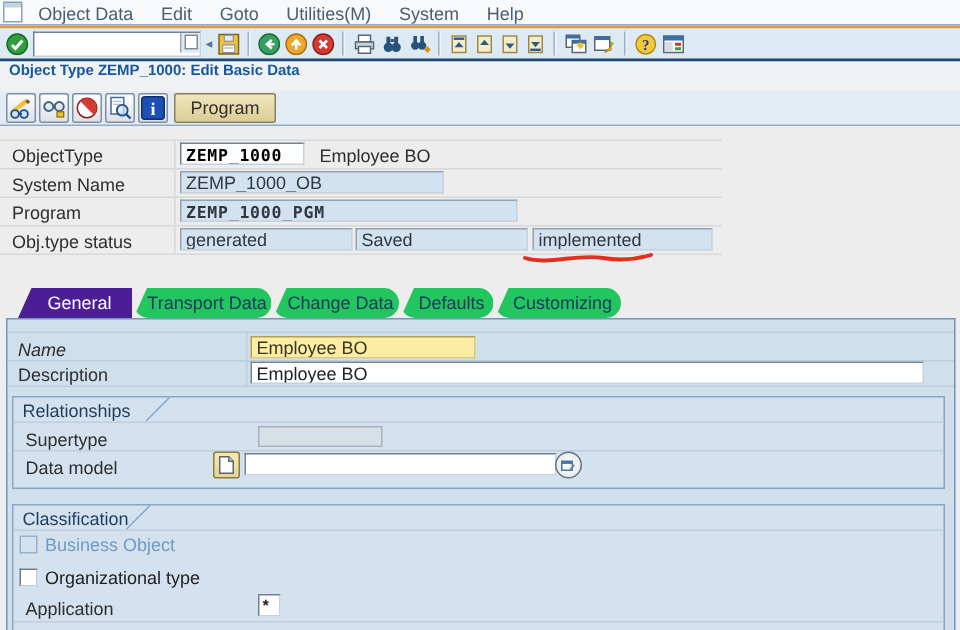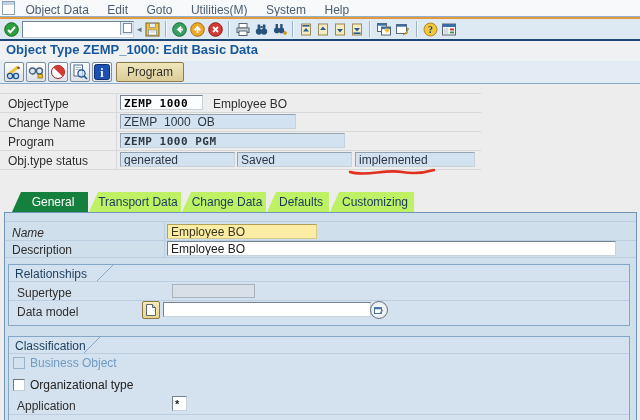--- a/index.html
+++ b/index.html
@@ -19,21 +19,21 @@
   .sep{width:0;height:16px;border-left:1px solid #9cb2c6;border-right:1px solid #f2f7fb;margin:0 2px;}
   .cmdfield{position:relative;width:110px;height:15px;background:#fff;border:1px solid;
             border-color:#73828e #c6d2dc #c6d2dc #73828e;}
   .cmd-drop{position:absolute;right:0;top:0;width:12px;height:13px;background:#e2eaf1;
             border-left:1px solid #9aa8b4;display:flex;align-items:center;justify-content:center;}
   .cmd-drop i{display:block;width:7px;height:8px;background:#fff;border:1px solid #7a8a98;}
   .tico{display:flex;align-items:center;justify-content:center;cursor:default;}
   .tri{font-size:9px;color:#5f7184;line-height:15px;}
   
   .titlebar{position:absolute;left:0;top:41px;width:640px;height:20px;background:#eff1f3;}
-  .title{position:absolute;left:6px;top:1px;font-size:13px;font-weight:bold;color:#17589c;white-space:nowrap;}
+  .title{position:absolute;left:6px;top:1px;font-size:10px;font-weight:bold;color:#17589c;white-space:nowrap;}
   
   .apptoolbar{position:absolute;left:0;top:61px;width:640px;height:22px;background:#e3ecf4;}
   .apptoolbar-underline{position:absolute;left:0;top:83px;width:640px;height:1px;background:#8cacc8;}
   .abtn{position:absolute;top:1px;width:20px;height:20px;background:linear-gradient(#fdfdfd,#dde2e6);
         border:1px solid #7f8f9f;border-radius:2px;box-sizing:border-box;
         display:flex;align-items:center;justify-content:center;cursor:default;}
   .program-btn{position:absolute;left:116px;top:1px;height:20px;padding:0 10px;box-sizing:border-box;
         background:linear-gradient(#f0e6bd,#dbcd97);border:1px solid #8d7d4b;border-radius:2px;
         font-size:12px;line-height:18px;color:#32302a;cursor:default;}
   
@@ -45,22 +45,22 @@
   .fld.blue{background:#d3e2f0;border-color:#93a3b1 #c6d2dc #c6d2dc #93a3b1;color:#2d3742;}
   .fld.white{background:#fff;border-color:#73828e #c6d2dc #c6d2dc #73828e;color:#222;}
   .fld.lite{background:#fbfdfe;border-color:#73828e #c6d2dc #c6d2dc #73828e;color:#000;}
   .fld.yellow{background:#fbeda3;border-color:#b3a054 #d8c98a #d8c98a #b3a054;color:#3a3420;}
   .fld.off{background:#d7dfe7;border-color:#a8b2bc;color:#556;}
   .mono{font-family:"DejaVu Sans Mono",monospace;font-weight:bold;font-size:11px;letter-spacing:.5px;}
   .freetext{position:absolute;font-size:12px;color:#2e2e2e;white-space:nowrap;}
   
   .tab{position:absolute;top:192px;height:20px;clip-path:polygon(9px 0,100% 0,100% 100%,0 100%);
        font-size:12px;line-height:20px;text-align:center;box-sizing:border-box;padding-left:6px;cursor:default;}
-  .tab.active{background:#15803d;color:#fff;}
-  .tab.idle{background:#bef264;color:#16395d;}
+  .tab.active{background:#4c1d95;color:#fff;}
+  .tab.idle{background:#22c55e;color:#16395d;border-radius:10px;}
   
   .panel{position:absolute;left:4px;top:212px;width:633px;height:208px;background:#cfdfec;
          border:1px solid #7296b8;border-bottom:none;box-sizing:border-box;}
   .phline{position:absolute;height:1px;background:#bccee0;}
   .pvline{position:absolute;width:1px;background:#bccee0;}
   .group{position:absolute;background:#d4e2ef;border:1px solid #85a7c5;box-sizing:border-box;}
   .gtitle{position:absolute;font-size:12px;color:#1d3d5c;white-space:nowrap;}
   .chk{position:absolute;width:12px;height:12px;box-sizing:border-box;background:#fff;
        border:1px solid;border-color:#6a7884 #c0ccd6 #c0ccd6 #6a7884;}
   .chk.off{background:#d4e2ef;border-color:#97b2cb;}
@@ -272,21 +272,21 @@
   <div class="hline" style="left:0;top:112px;width:481px;"></div>
   <div class="hline" style="left:0;top:131px;width:481px;"></div>
   <div class="hline" style="left:0;top:150px;width:481px;"></div>
   <div class="hline" style="left:0;top:169px;width:481px;"></div>
   <div class="vline" style="left:116px;top:93px;height:76px;"></div>
 
   <span class="lbl" style="left:8px;top:97px;">ObjectType</span>
   <div class="fld lite mono" style="left:120px;top:95px;width:83px;">ZEMP_1000</div>
   <span class="freetext" style="left:213px;top:97px;">Employee BO</span>
 
-  <span class="lbl" style="left:8px;top:116px;">Change Name</span>
+  <span class="lbl" style="left:8px;top:116px;">System Name</span>
   <div class="fld blue" style="left:120px;top:114px;width:176px;">ZEMP_1000_OB</div>
 
   <span class="lbl" style="left:8px;top:135px;">Program</span>
   <div class="fld blue mono" style="left:120px;top:133px;width:225px;">ZEMP_1000_PGM</div>
 
   <span class="lbl" style="left:8px;top:154px;">Obj.type status</span>
   <div class="fld blue" style="left:237px;top:152px;width:115px;">Saved</div>
   <div class="fld blue" style="left:120px;top:152px;width:115px;">generated</div>
   <div class="fld blue" style="left:355px;top:152px;width:120px;">implemented</div>
 

